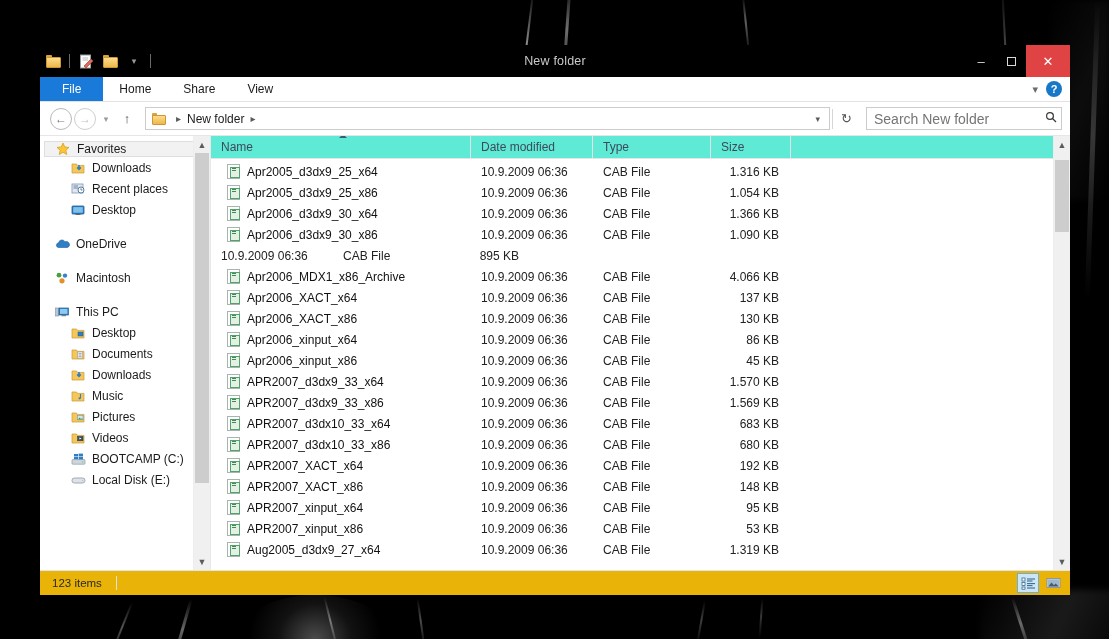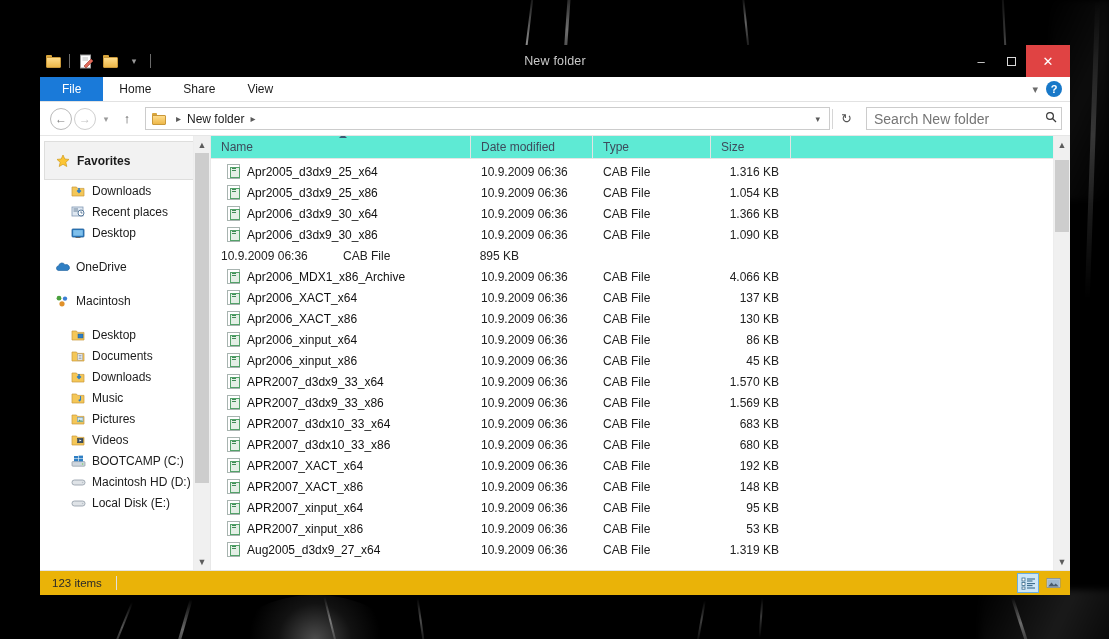--- a/index.html
+++ b/index.html
@@ -233,24 +233,23 @@
     align-items: center;
     font-size: 12px;
     color: #1b1b1b;
     padding-left: 14px;
     white-space: nowrap;
   }
   .nav-item.child { padding-left: 30px; }
   .nav-item.sel {
     background: #f2f2f2;
     border: 1px solid #dededd;
-    height: 39px;
+    height: 16px;
     margin-left: 4px;
     padding-left: 10px;
-    font-weight: bold;
   }
   .nav-ico {
     width: 16px; height: 16px;
     margin-right: 6px;
     flex: 0 0 16px;
     display: flex; align-items: center; justify-content: center;
   }
   .nav-gap { height: 13px; }
 
   
@@ -583,20 +582,31 @@
               <circle cx="4" cy="4.2" r="2.4" fill="#4aa03d"></circle>
               <circle cx="10" cy="4.6" r="2.2" fill="#3b7fd4"></circle>
               <circle cx="7" cy="9.8" r="2.6" fill="#e0912b"></circle>
             </svg>
           </span>
           <span>Macintosh</span>
         </div>
 
         <div class="nav-gap"></div>
 
+        <div class="nav-item">
+          <span class="nav-ico">
+            <svg width="14" height="14" viewBox="0 0 14 14">
+              <rect x="0.6" y="3" width="3" height="8" fill="#b9c6d4" stroke="#7d8d9e" stroke-width="0.6"></rect>
+              <rect x="4" y="3" width="9.4" height="7" fill="#2f7fc4" stroke="#1d5b96" stroke-width="0.7"></rect>
+              <rect x="5" y="3.9" width="7.4" height="5" fill="#8ec9ef"></rect>
+              <rect x="6.5" y="10.2" width="4.5" height="1" fill="#707070"></rect>
+            </svg>
+          </span>
+          <span>This PC</span>
+        </div>
 
         <div class="nav-item child">
           <span class="nav-ico">
             <svg width="14" height="14" viewBox="0 0 14 14">
               <path d="M1 3 h4.5 l1 1.4 H13 V12 H1 Z" fill="#f4c758" stroke="#c9983a" stroke-width="0.7"></path>
               <rect x="7" y="6" width="5" height="4" fill="#2f7fc4" stroke="#1d5b96" stroke-width="0.5"></rect>
             </svg>
           </span>
           <span>Desktop</span>
         </div>
@@ -656,29 +666,20 @@
             <svg width="15" height="14" viewBox="0 0 15 14">
               <rect x="1" y="7.6" width="13" height="4.6" rx="0.8" fill="#cfd6dd" stroke="#8d98a3" stroke-width="0.7"></rect>
               <circle cx="11.6" cy="10" r="0.8" fill="#79d36b"></circle>
               <rect x="3" y="2" width="4" height="2.4" fill="#2f7fc4"></rect>
               <rect x="7.6" y="1.6" width="4.4" height="2.8" fill="#2f7fc4"></rect>
               <rect x="3" y="4.9" width="4" height="2.3" fill="#2f7fc4"></rect>
               <rect x="7.6" y="4.9" width="4.4" height="2.5" fill="#2f7fc4"></rect>
             </svg>
           </span>
           <span>BOOTCAMP (C:)</span>
-        </div>
-        <div class="nav-item child">
-          <span class="nav-ico">
-            <svg width="15" height="14" viewBox="0 0 15 14">
-              <rect x="1" y="5" width="13" height="5" rx="2.4" fill="#dfe3e7" stroke="#8d98a3" stroke-width="0.8"></rect>
-              <circle cx="11.6" cy="7.5" r="0.8" fill="#b9c1c9"></circle>
-            </svg>
-          </span>
-          <span>Macintosh HD (D:)</span>
         </div>
         <div class="nav-item child">
           <span class="nav-ico">
             <svg width="15" height="14" viewBox="0 0 15 14">
               <rect x="1" y="5" width="13" height="5" rx="2.4" fill="#dfe3e7" stroke="#8d98a3" stroke-width="0.8"></rect>
               <circle cx="11.6" cy="7.5" r="0.8" fill="#b9c1c9"></circle>
             </svg>
           </span>
           <span>Local Disk (E:)</span>
         </div>

